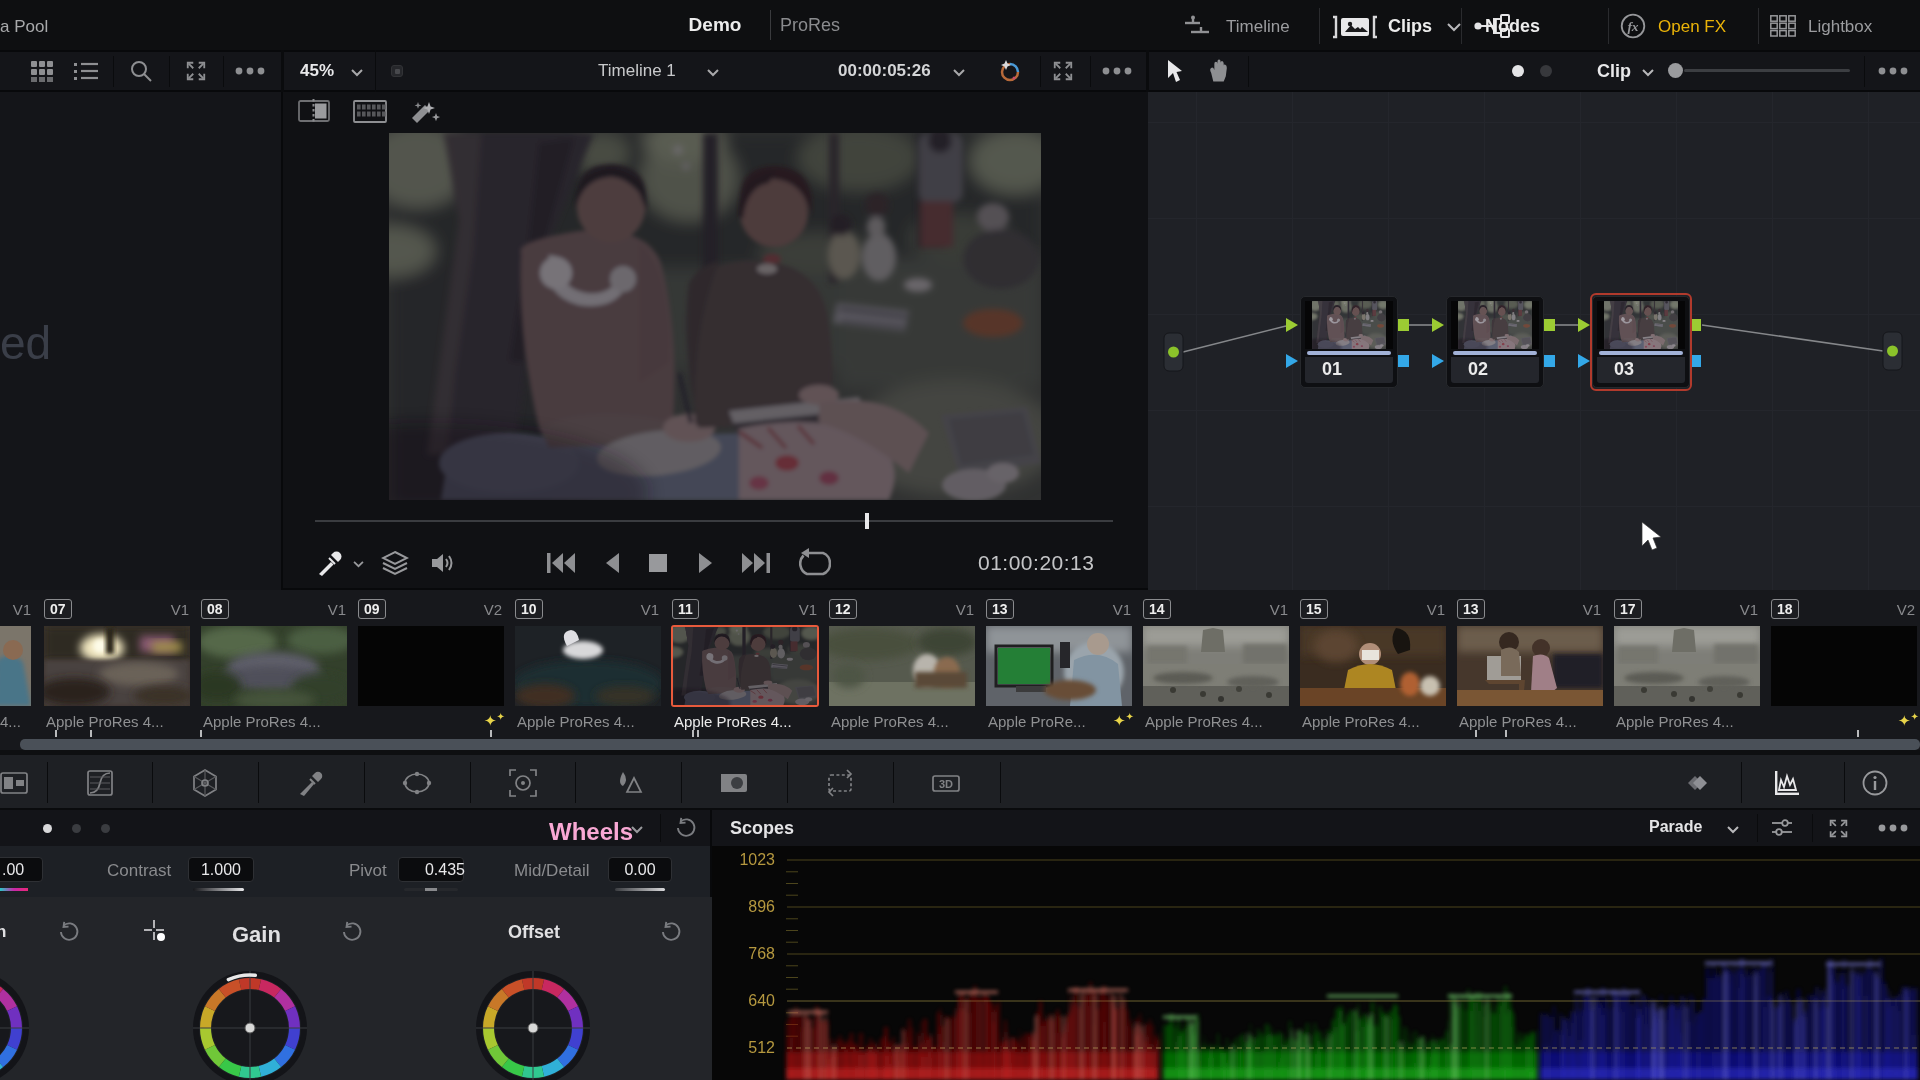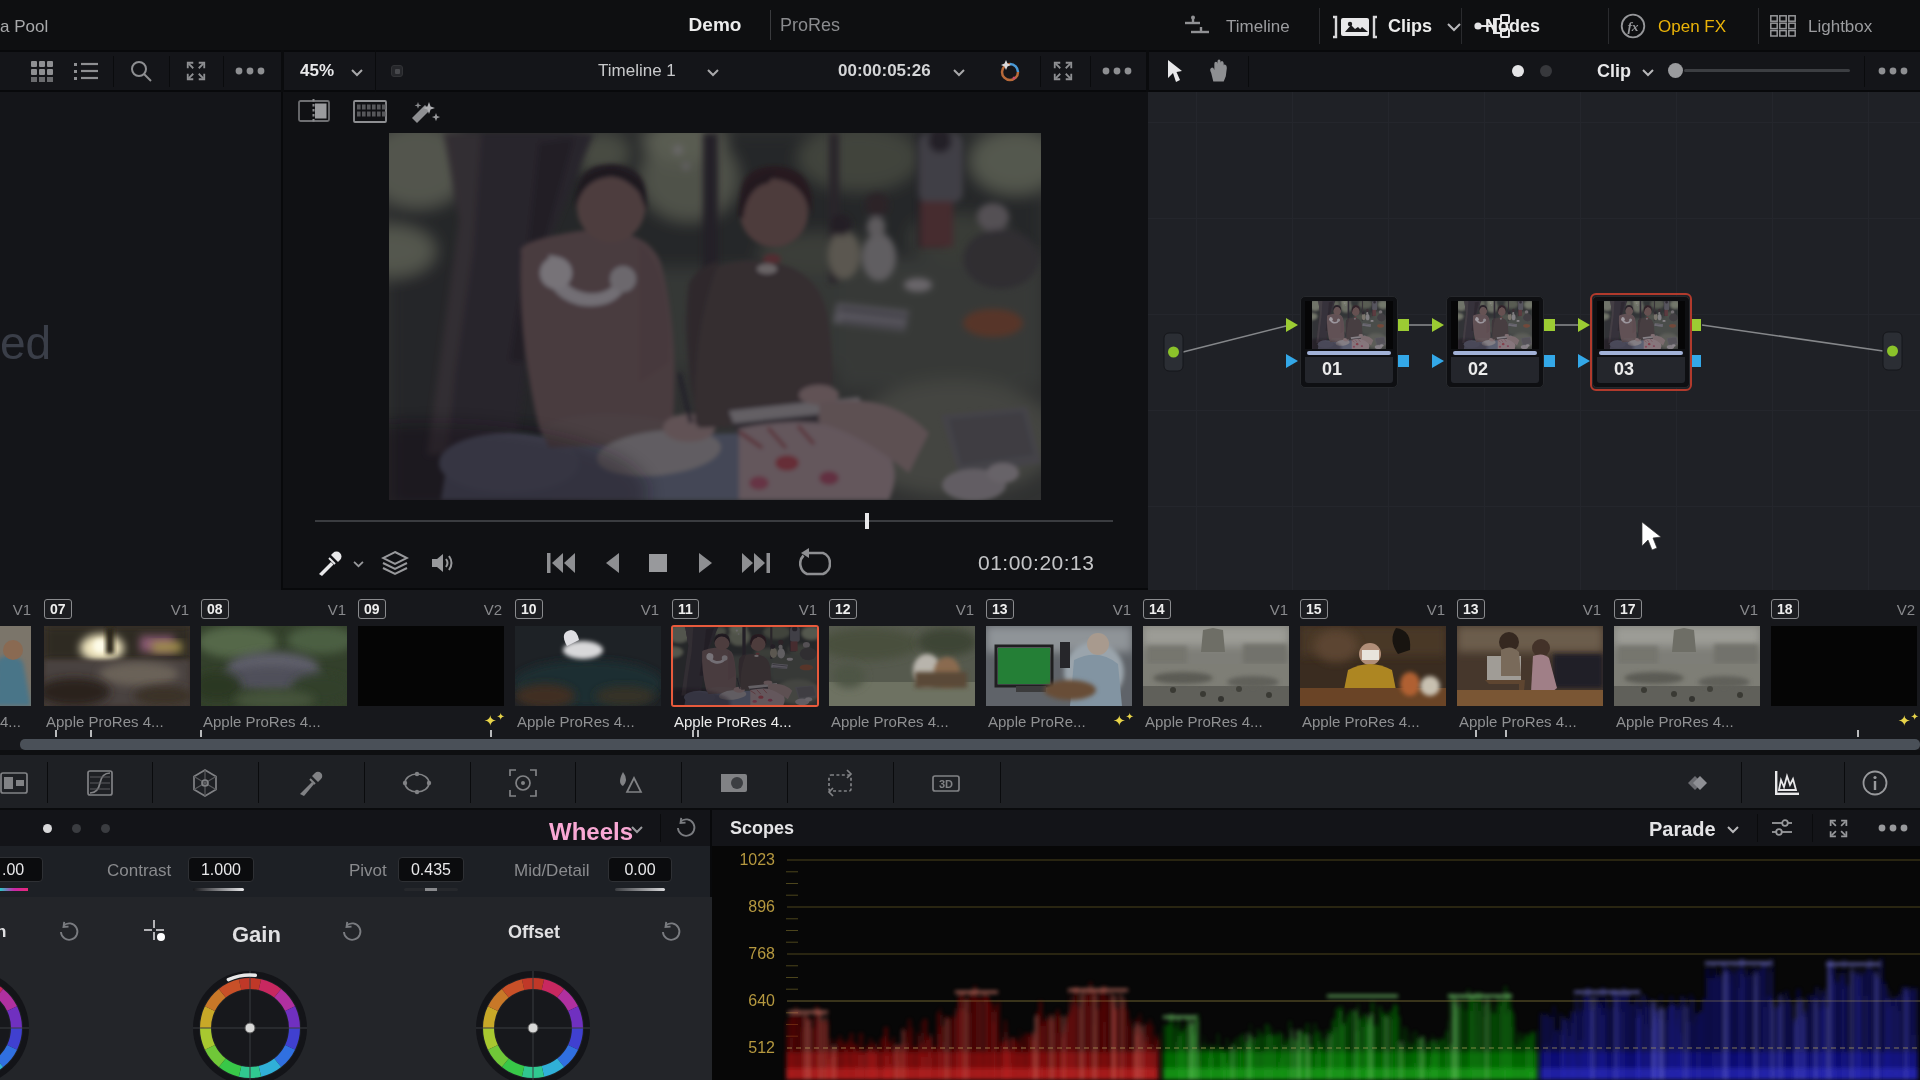--- a/index.html
+++ b/index.html
@@ -726,21 +726,21 @@
 <div class="abs" style="left:0;top:846px;width:710px;height:51px;background:#1d2025"></div>
 <div class="abs" style="left:-20px;top:857px;width:63px;height:25px;background:#0b0c0e;border-radius:4px;border:1px solid #2e3034"></div>
 <div class="abs" style="left:2px;top:861px;font-size:16px;color:#e8e8ea">.00</div>
 <div class="abs" style="left:0;top:888px;width:28px;height:3px;background:linear-gradient(90deg,#28c8c8,#c828a8,#e82878)"></div>
 <div class="abs" style="left:107px;top:861px;font-size:17px;color:#8a8b8e">Contrast</div>
 <div class="abs" style="left:188px;top:857px;width:66px;height:25px;background:#0b0c0e;border-radius:4px;border:1px solid #2e3034"></div>
 <div class="abs" style="left:188px;top:861px;width:66px;text-align:center;font-size:16px;color:#e8e8ea">1.000</div>
 <div class="abs" style="left:193px;top:888px;width:51px;height:3px;background:linear-gradient(90deg,#17181c,#e8e8ea);border-radius:2px"></div>
 <div class="abs" style="left:349px;top:861px;font-size:17px;color:#8a8b8e">Pivot</div>
 <div class="abs" style="left:398px;top:857px;width:66px;height:25px;background:#0b0c0e;border-radius:4px;border:1px solid #2e3034"></div>
-<div class="abs" style="left:398px;top:861px;width:66px;text-align:center;font-size:16px;color:#e8e8ea">0.435</div>
+<div class="abs" style="left:412px;top:861px;width:66px;text-align:center;font-size:16px;color:#e8e8ea">0.435</div>
 <div class="abs" style="left:404px;top:888px;width:54px;height:3px;background:#26282c;border-radius:2px"></div>
 <div class="abs" style="left:425px;top:888px;width:12px;height:3px;background:#88898c"></div>
 <div class="abs" style="left:514px;top:861px;font-size:17px;color:#8a8b8e">Mid/Detail</div>
 <div class="abs" style="left:608px;top:857px;width:64px;height:25px;background:#0b0c0e;border-radius:4px;border:1px solid #2e3034"></div>
 <div class="abs" style="left:608px;top:861px;width:64px;text-align:center;font-size:16px;color:#e8e8ea">0.00</div>
 <div class="abs" style="left:615px;top:888px;width:50px;height:3px;background:linear-gradient(90deg,#3a3c40,#d8d8da);border-radius:2px"></div>
 
 <svg style="position:absolute;left:0;top:897px" width="712" height="183" viewBox="0 0 712 183">
 <rect width="712" height="183" fill="#232529"></rect>
 <circle cx="-28" cy="131" r="57" fill="#131418"></circle>
@@ -827,21 +827,21 @@
     <path d="M6.8,1 L6,6.5 L11.5,6.2" fill="none" stroke="#7a7c80" stroke-width="2"></path>
   </svg>
 <div class="abs" style="left:508px;top:922px;font-size:18px;font-weight:bold;color:#e0e0e2">Offset</div>
 <svg style="position:absolute;left:660px;top:921px" width="22" height="22" viewBox="0 0 24 24">
     <path d="M6,5 A9,9 0 1 1 3.2,12" fill="none" stroke="#7a7c80" stroke-width="2"></path>
     <path d="M6.8,1 L6,6.5 L11.5,6.2" fill="none" stroke="#7a7c80" stroke-width="2"></path>
   </svg>
 
 <div class="abs" style="left:712px;top:810px;width:1208px;height:36px;background:#131418"></div>
 <div class="abs" style="left:730px;top:818px;font-size:18px;font-weight:bold;color:#e4e4e6">Scopes</div>
-<div class="abs" style="left:1649px;top:818px;font-size:20px;font-weight:bold;color:#e4e4e6">Parade</div>
+<div class="abs" style="left:1649px;top:818px;font-size:16px;font-weight:bold;color:#e4e4e6">Parade</div>
 <svg class="abs" style="left:1726px;top:825px" width="14" height="9" viewBox="0 0 14 9">
     <path d="M2,2 L7,7 L12,2" stroke="#b8b8ba" stroke-width="2" fill="none"></path>
   </svg>
 <div class="abs sep" style="left:1757px;top:814px;height:28px"></div>
 <svg class="abs" style="left:1770px;top:817px" width="24" height="22" viewBox="0 0 24 22">
     <g stroke="#98999c" stroke-width="1.8" fill="none">
       <line x1="2" y1="6" x2="22" y2="6"></line>
       <line x1="2" y1="15" x2="22" y2="15"></line>
       <circle cx="15" cy="6" r="2.8" fill="#131418"></circle>
       <circle cx="9" cy="15" r="2.8" fill="#131418"></circle>

